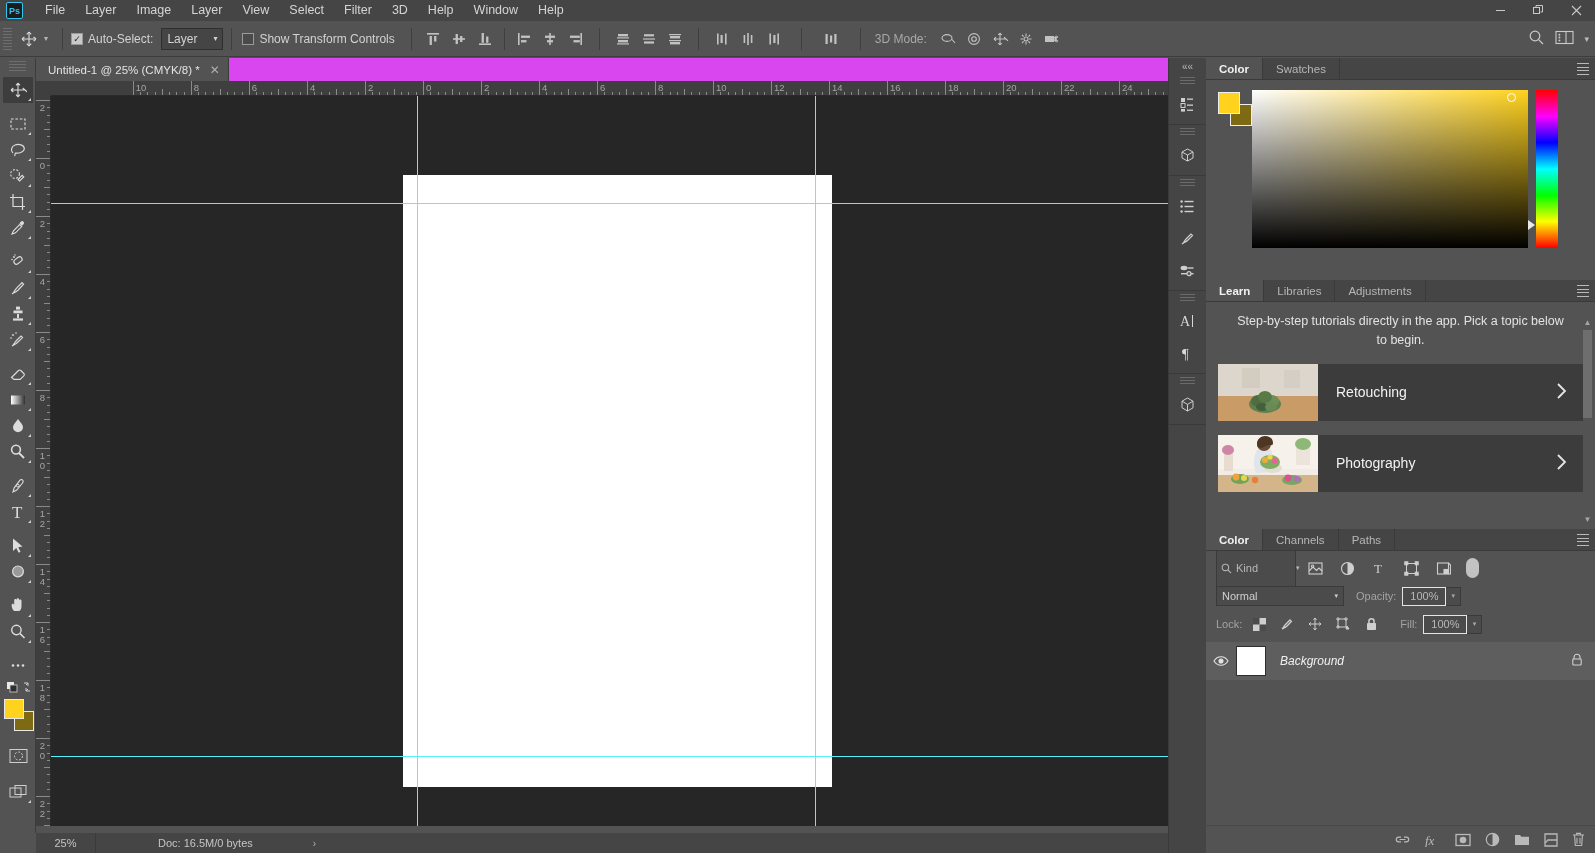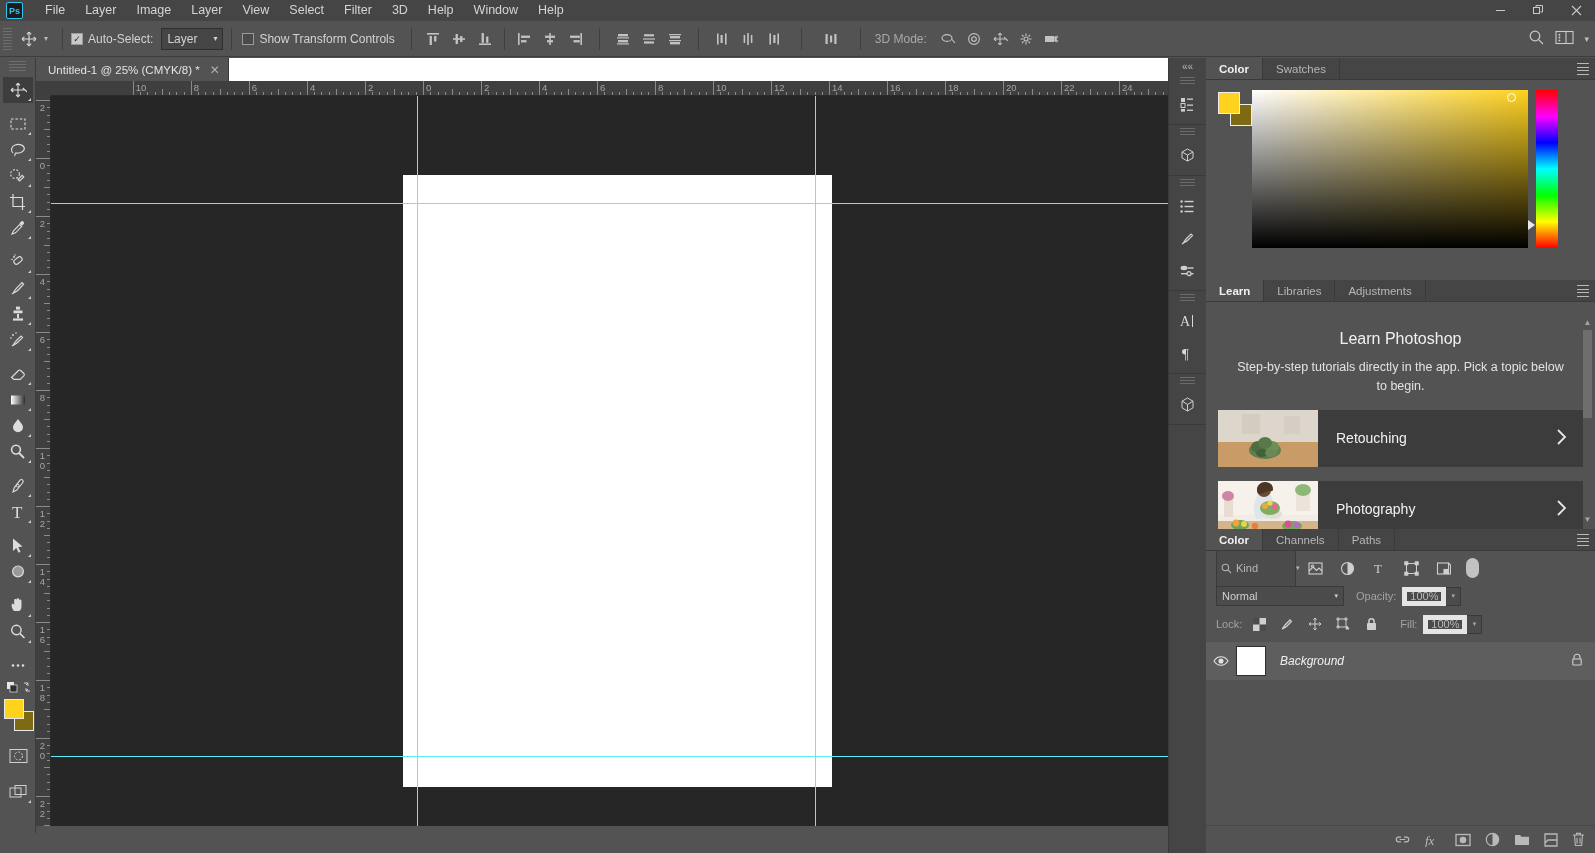--- a/index.html
+++ b/index.html
@@ -57,21 +57,21 @@
     padding:0 5px; margin-left:8px; font-size:12px; color:#d2d2d2;
   }
   .align-btn { width:26px; height:24px; display:flex; align-items:center; justify-content:center; }
   .align-btn svg { display:block; }
   .mode3d { font-size:12px; color:#a8a8a8; margin-right:8px; }
   .opt-right { position:absolute; right:6px; display:flex; align-items:center; gap:10px; }
 
   
   .tabbar {
     position:absolute; top:58px; left:36px; width:1132px; height:23px;
-    background:#ffffff; display:flex; align-items:flex-end;
+    background:#d946ef; display:flex; align-items:flex-end;
   }
   .doctab {
     height:23px; background:#535353; display:flex; align-items:center;
     padding:0 8px 0 12px; font-size:11.5px; color:#e2e2e2; gap:10px;
     border-right:1px solid #3a3a3a;
   }
   .doctab .x { font-size:12px; color:#b0b0b0; }
 
   
   .toolbar {
@@ -179,21 +179,21 @@
   
   .layerspanel { background:#535353; position:absolute; top:471px; left:0; width:389px; bottom:0; }
   .lrow { display:flex; align-items:center; height:28px; padding:0 10px; gap:6px; }
   .kindbox { width:80px; height:20px; background:#4b4b4b; border:1px solid #3a3a3a;
      display:flex; align-items:center; padding:18px 4px; font-size:11px; color:#b8b8b8;
      justify-content:space-between;gap:38px; }
   .filt-icon { width:26px; height:22px; display:flex;align-items:center;justify-content:center;color:#cfcfcf; }
   .toggle-pill { width:13px;height:20px;background:#c2c2c2;border-radius:7px;margin-left:4px; }
   .blendbox { width:128px; height:20px; background:#4b4b4b; border:1px solid #3a3a3a;
      display:flex;align-items:center;justify-content:space-between;padding:0 5px;font-size:11px;color:#cfcfcf; }
-  .numbox { width:44px;height:19px;background:#4b4b4b;border:5px solid #e5e5e5;
+  .numbox { width:44px;height:19px;background:#4b4b4b;border:1px solid #e5e5e5;
      font-size:11px;color:#b9b9b9;display:flex;align-items:center;justify-content:center; }
   .numstep { width:15px;height:19px;background:#4b4b4b;border:1px solid #3a3a3a;border-left:none;
      display:flex;align-items:center;justify-content:center;font-size:7px;color:#a8a8a8; }
   .lbl-dim { font-size:11px; color:#a3a3a3; }
   .lock-icon { width:22px;height:20px;display:flex;align-items:center;justify-content:center;color:#cfcfcf; }
   .layer-item { display:flex; align-items:center; height:38px; background:#5e5e5e; margin-top:4px; }
   .eye { width:30px; display:flex; align-items:center; justify-content:center; color:#e0e0e0; }
   .lthumb { width:30px;height:30px;background:#fff;border:1px solid #2e2e2e; }
   .lname { flex:1; padding-left:14px; font-size:12px; color:#f0f0f0; font-style:italic; }
   .llock { padding-right:12px; color:#d0d0d0; }
@@ -1031,21 +1031,20 @@
         <div class="ptab">Libraries</div>
         <div class="ptab">Adjustments</div>
         <div class="pmenu">
           <i></i>
           <i></i>
           <i></i>
           <i></i>
         </div>
     </div>
     <div class="learnpanel">
-      <div class="learn-title">Learn Photoshop</div>
       <div class="learn-sub">Step-by-step tutorials directly in the app. Pick a topic below to begin.</div>
 
       <div class="tut-card">
         <div class="tut-thumb">
           <svg width="100" height="57" viewBox="0 0 100 57">
             <rect width="100" height="57" fill="#e9e2d8"></rect>
             <rect x="0" y="0" width="100" height="32" fill="#ddd6cd"></rect>
             <rect x="0" y="32" width="100" height="25" fill="#c89b67"></rect>
             <rect x="24" y="4" width="18" height="20" fill="#cfc7bc" opacity="0.7"></rect>
             <rect x="66" y="6" width="16" height="18" fill="#d2cac0" opacity="0.7"></rect>
@@ -1275,14 +1274,19 @@
         <div class="lf-icon">
           <svg width="13" height="15" viewBox="0 0 13 15" fill="none" stroke="#b9b9b9" stroke-width="1.1">
             <path d="M1 3h11M4.6 3V1.4h3.8V3M2.6 3.5l.7 10h6.4l.7-10M5 5.8v6M8 5.8v6"></path>
             </svg>
         </div>
       </div>
     </div>
   </div>
 
   <div class="sb-left-pad"></div>
+  <div class="statusbar">
+    <div class="sb-zoom">25%</div>
+    <div class="sb-doc">Doc: 16.5M/0 bytes</div>
+    <div class="sb-arrow">›</div>
+  </div>
 
 </div>
 
 </body></html>

